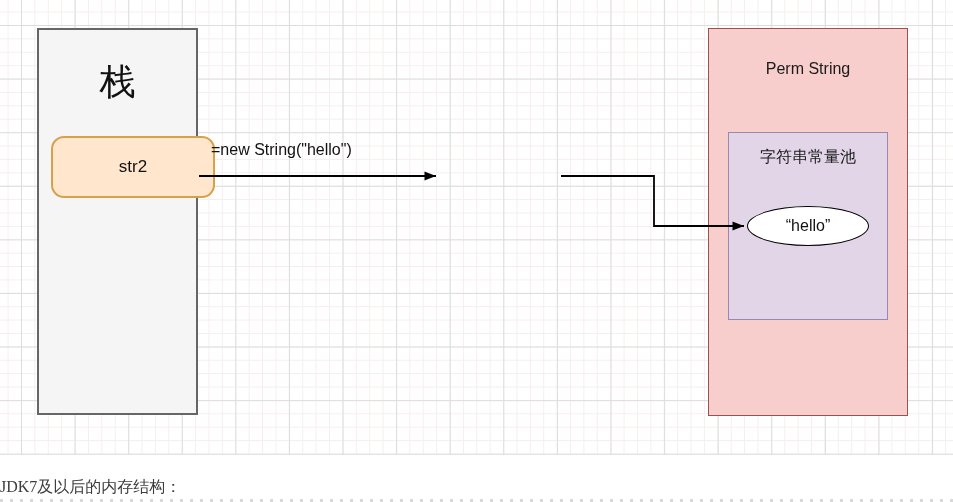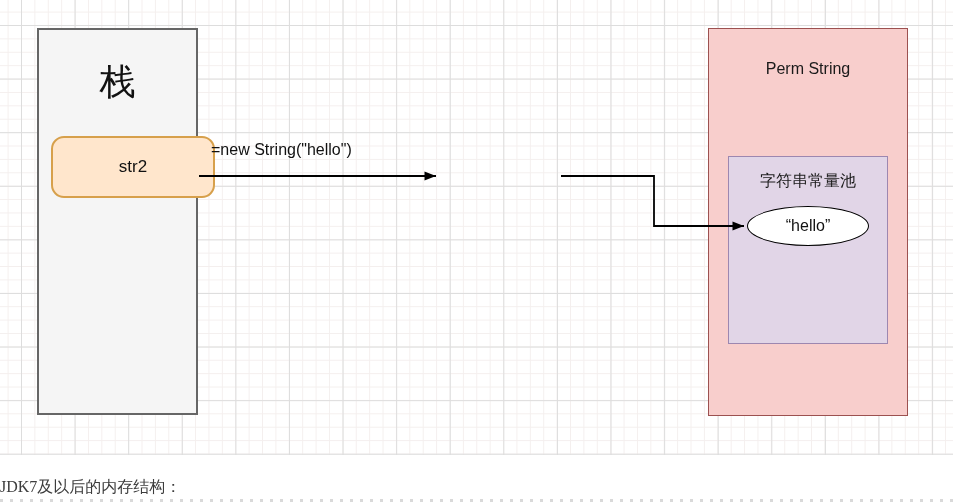--- a/index.html
+++ b/index.html
@@ -25,21 +25,21 @@
   }
   .heap{
     left:356px;top:28px;width:352px;height:388px;
     background:var(--heap-fill,#dbe5f8);border:1.5px solid var(--heap-border,#8797b5);z-index:1;
   }
   .perm{
     left:708px;top:28px;width:200px;height:388px;
     background:var(--perm-fill,#f8cecc);border:1.5px solid var(--perm-border,#9c5150);z-index:1;
   }
   .pool{
-    left:728px;top:156px;width:160px;height:188px;
+    left:728px;top:132px;width:160px;height:188px;
     background:var(--pool-fill,#e1d5e7);border:1.5px solid var(--pool-border,#9d87b0);z-index:2;
   }
   .box-title{
     position:absolute;left:0;right:0;text-align:center;
     font-size:16px;color:#1a1a1a;white-space:pre;
   }
   .heap-title,.perm-title{top:31px;}
   .pool-title{top:14px;}
   .stack-title{
     position:absolute;left:0;right:0;top:30px;text-align:center;

